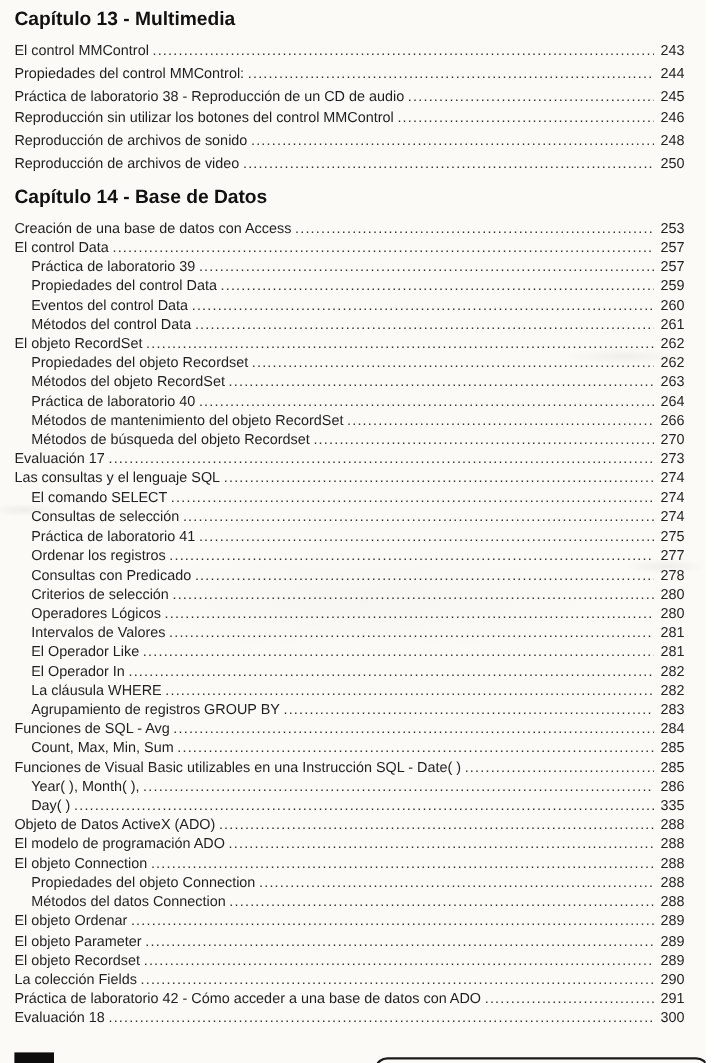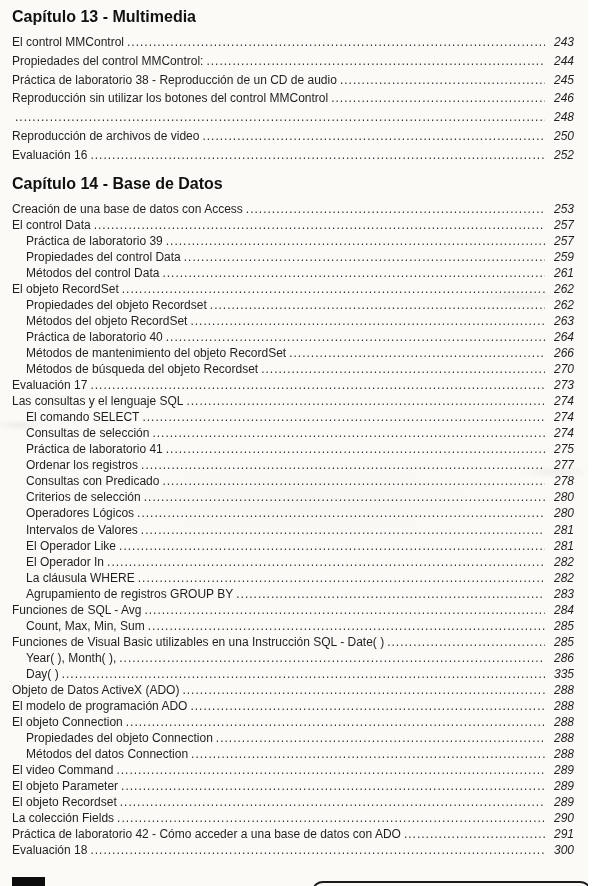--- a/index.html
+++ b/index.html
@@ -53,23 +53,22 @@
     margin: 0 2px 0 3px;
     letter-spacing: 1px;
     color: #2e2e2e;
   }
   .leader::after {
     content: "........................................................................................................................................................................................................................";
   }
 
   .pagenum {
     min-width: 27px;
-    text-align: right;
+    text-align: center;
     white-space: nowrap;
-    font-style: italic;
   }
 
   
   .black-mark {
     position: absolute;
     left: 12px;
     top: 877px;
     width: 33px;
     height: 12px;
     background: #0d0d0d;
@@ -112,35 +111,31 @@
     <span class="pagenum">245</span>
   </div>
 
   <div class="toc-row">
     <span class="title">Reproducción sin utilizar los botones del control MMControl</span>
     <span class="leader"></span>
     <span class="pagenum">246</span>
   </div>
 
   <div class="toc-row">
+    <span class="title">Reproducción de archivos de sonido</span>
     <span class="leader"></span>
     <span class="pagenum">248</span>
   </div>
 
   <div class="toc-row">
     <span class="title">Reproducción de archivos de video</span>
     <span class="leader"></span>
     <span class="pagenum">250</span>
   </div>
 
-  <div class="toc-row">
-    <span class="title">Evaluación 16</span>
-    <span class="leader"></span>
-    <span class="pagenum">252</span>
-  </div>
 </div>
   </section>
 
   <section class="toc-section section-1">
     <h2 class="heading">Capítulo 14 - Base de Datos</h2>
     <div class="rows">
   <div class="toc-row">
     <span class="title">Creación de una base de datos con Access</span>
     <span class="leader"></span>
     <span class="pagenum">253</span>
@@ -157,20 +152,25 @@
     <span class="leader"></span>
     <span class="pagenum">257</span>
   </div>
 
   <div class="toc-row indent-1">
     <span class="title">Propiedades del control Data</span>
     <span class="leader"></span>
     <span class="pagenum">259</span>
   </div>
 
+  <div class="toc-row indent-1">
+    <span class="title">Eventos del control Data</span>
+    <span class="leader"></span>
+    <span class="pagenum">260</span>
+  </div>
 
   <div class="toc-row indent-1">
     <span class="title">Métodos del control Data</span>
     <span class="leader"></span>
     <span class="pagenum">261</span>
   </div>
 
   <div class="toc-row">
     <span class="title">El objeto RecordSet</span>
     <span class="leader"></span>
@@ -345,21 +345,21 @@
     <span class="pagenum">288</span>
   </div>
 
   <div class="toc-row indent-1">
     <span class="title">Métodos del datos Connection</span>
     <span class="leader"></span>
     <span class="pagenum">288</span>
   </div>
 
   <div class="toc-row">
-    <span class="title">El video Command</span>
+    <span class="title">El objeto Ordenar</span>
     <span class="leader"></span>
     <span class="pagenum">289</span>
   </div>
 
   <div class="toc-row">
     <span class="title">El objeto Parameter</span>
     <span class="leader"></span>
     <span class="pagenum">289</span>
   </div>
 

